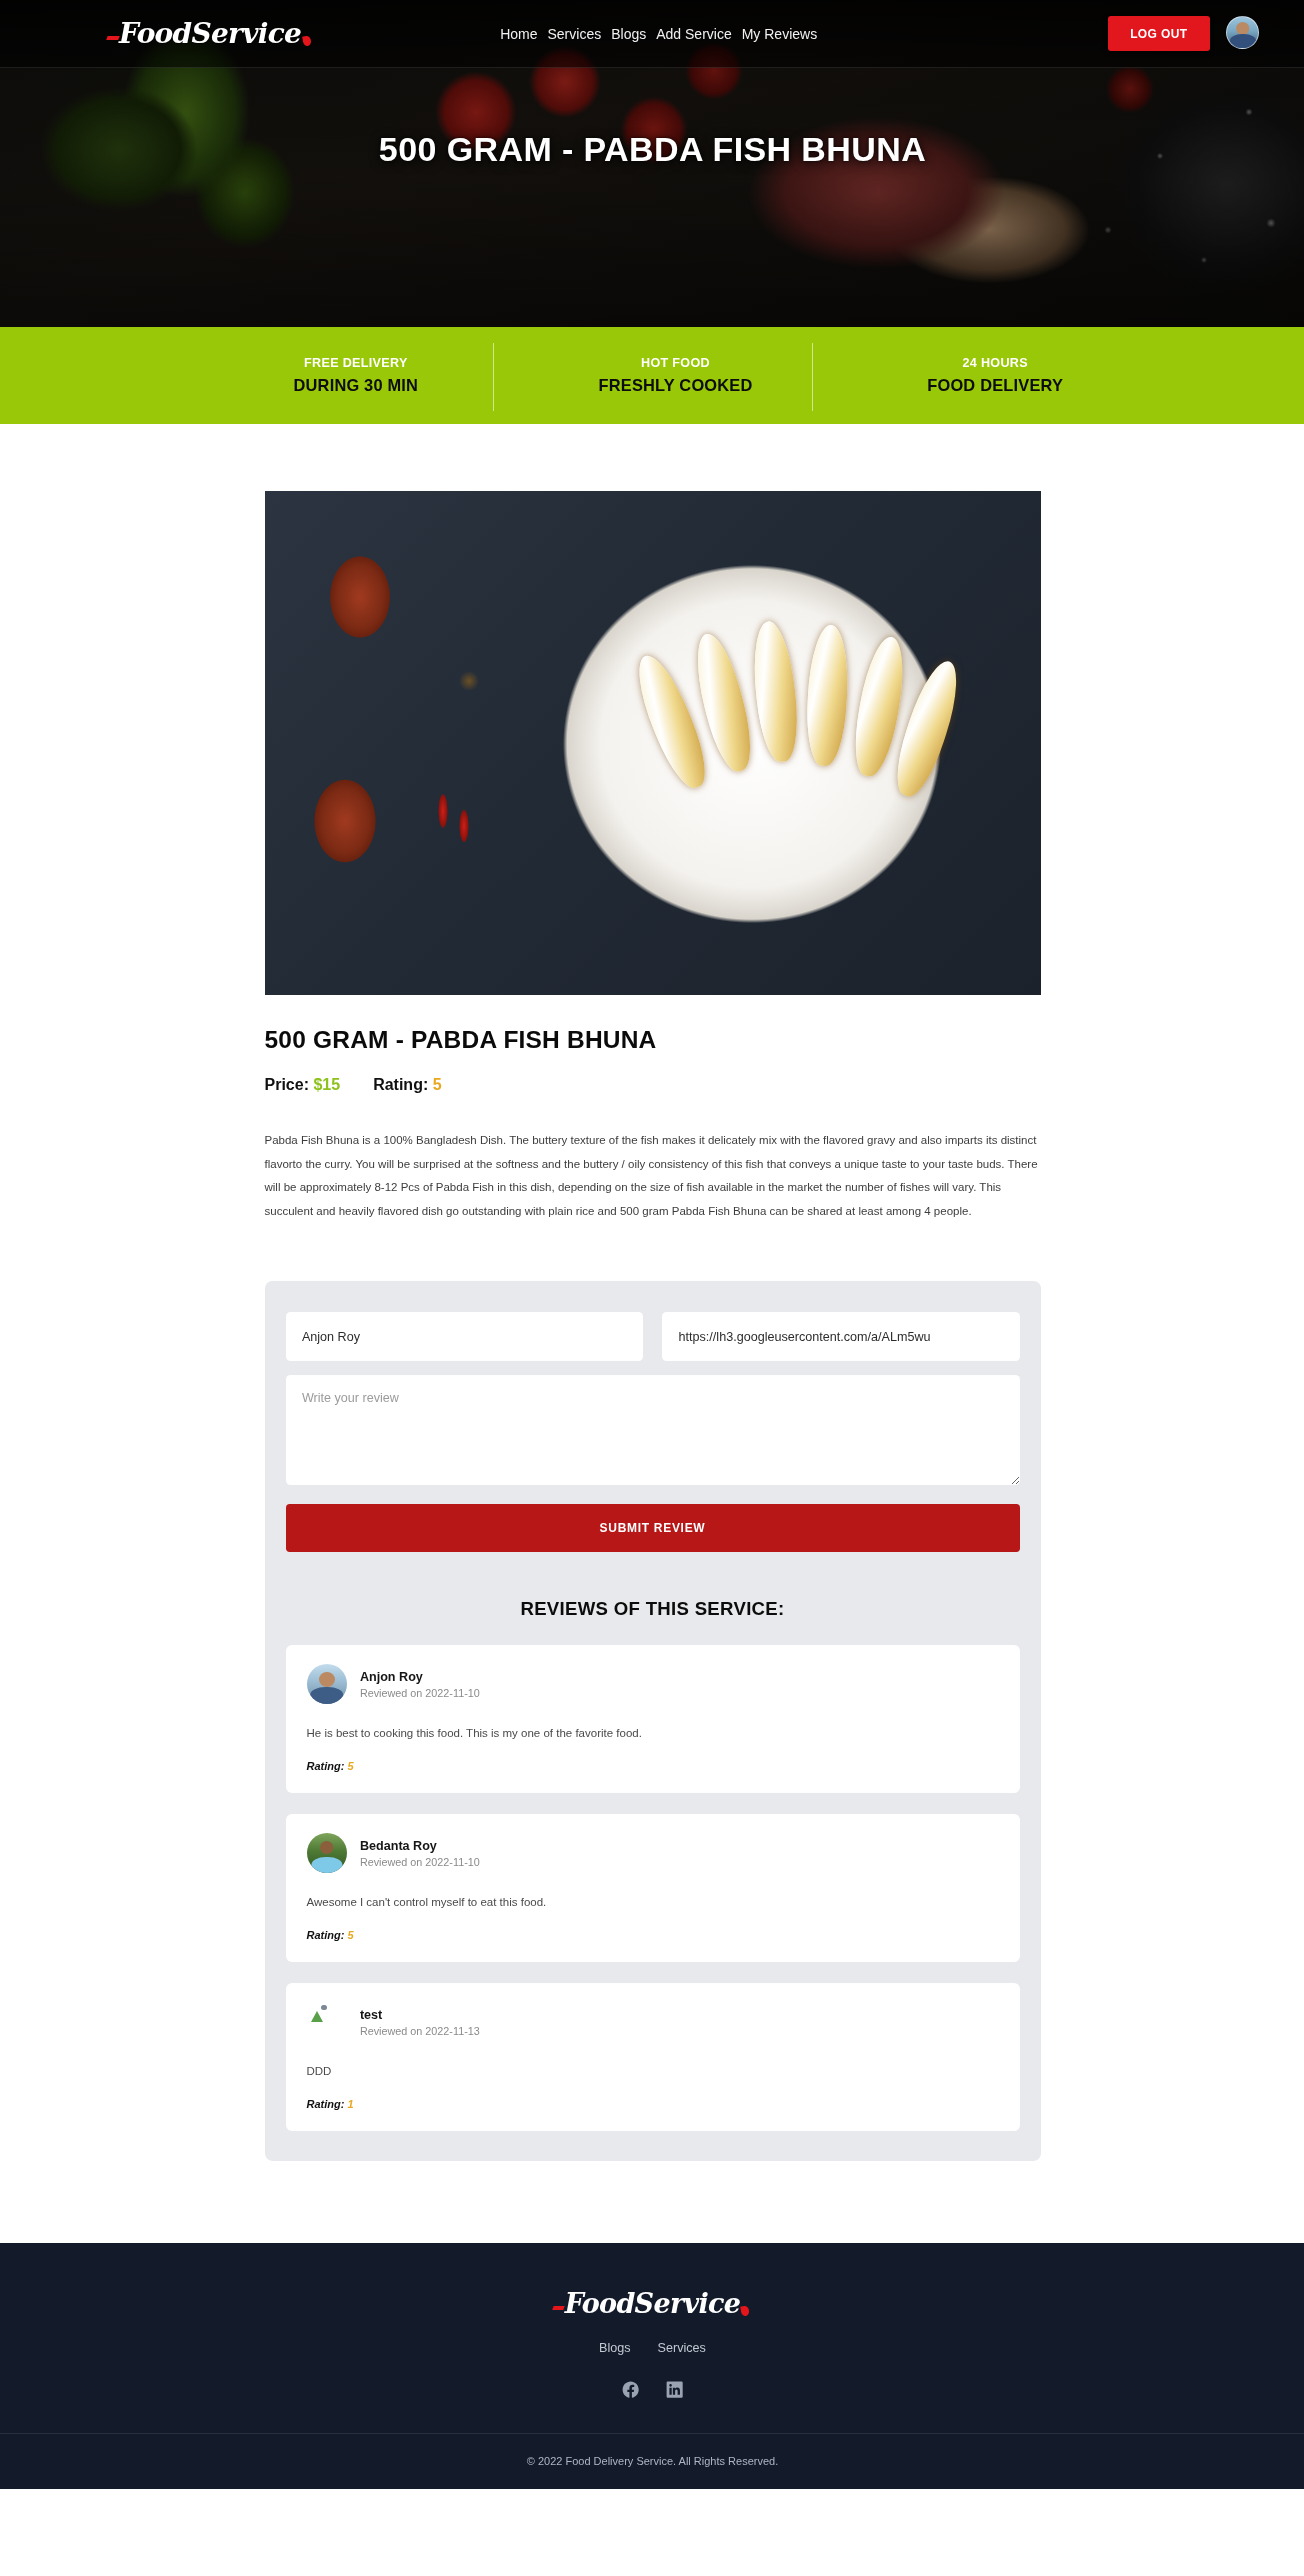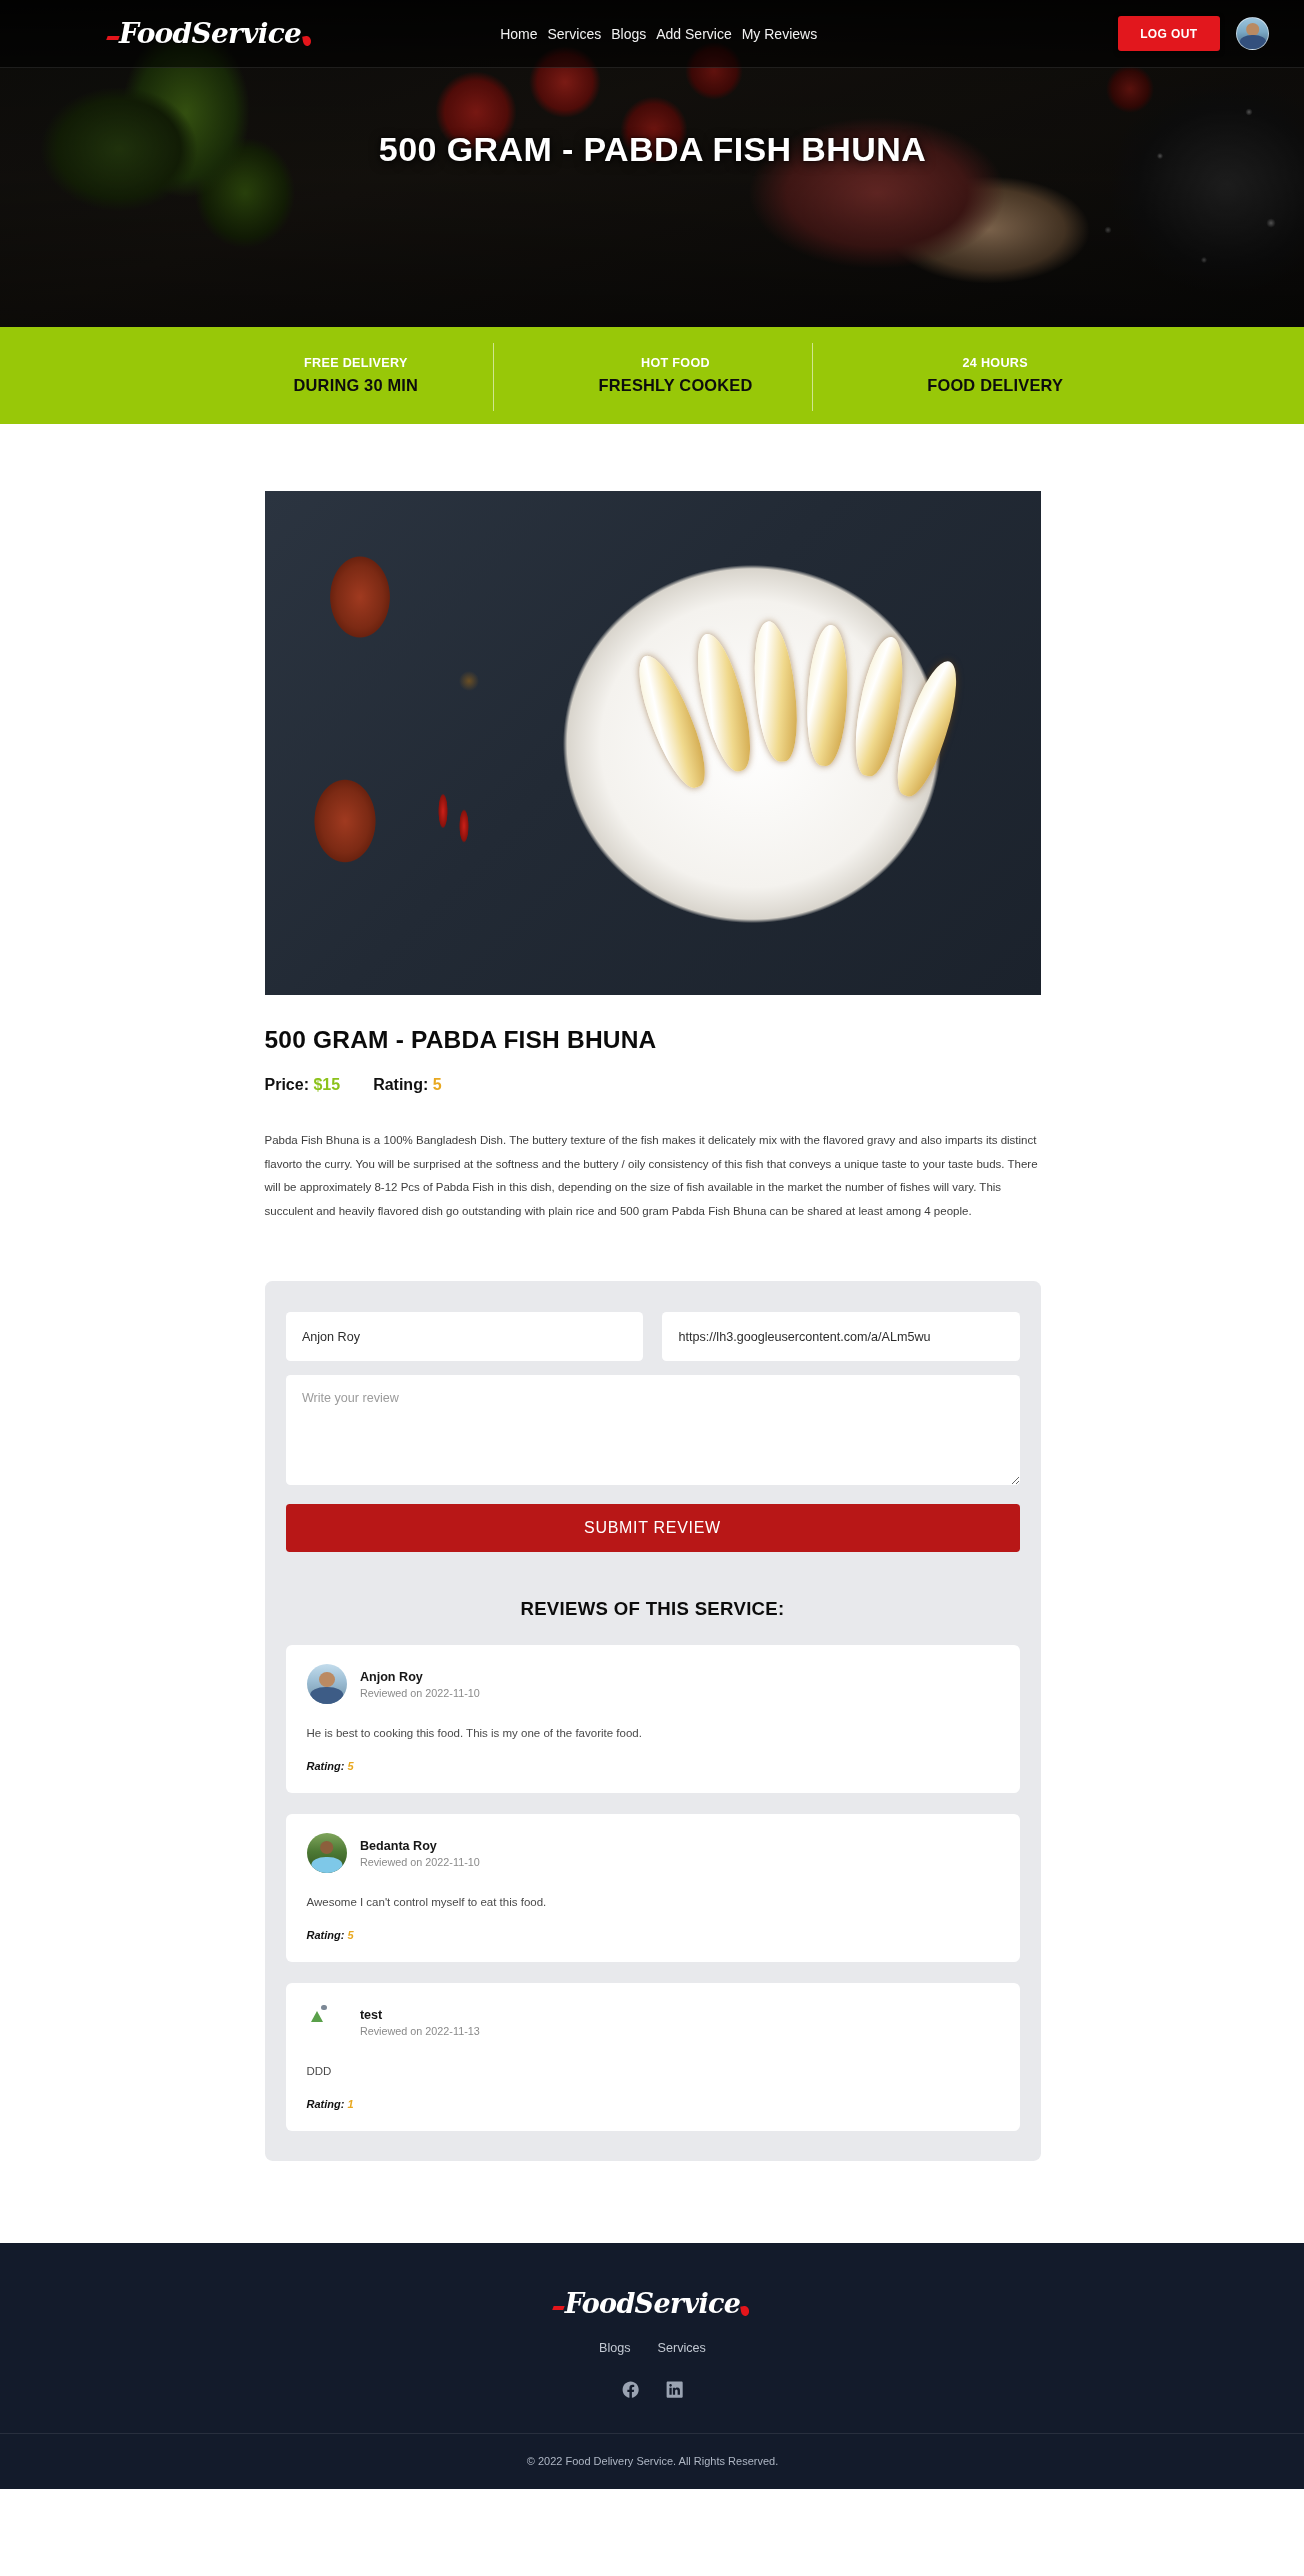--- a/index.html
+++ b/index.html
@@ -100,23 +100,22 @@
   .nav-links a {
     color: #f2f2f2;
     text-decoration: none;
     font-size: 14px;
     font-weight: 500;
     white-space: nowrap;
   }
   .nav-right {
     margin-left: auto;
     display: flex;
-    align-items: center;
     gap: 16.4px;
-    padding-right: 36px;
+    padding-right: 46px;
   }
   .logout-btn {
     background: #e2171d;
     color: #ffffff;
     border: none;
     font-size: 12px;
     font-weight: bold;
     letter-spacing: 0.4px;
     padding: 10.4px 22px;
     border-radius: 3px;
@@ -322,22 +321,22 @@
   }
   .review-textarea::placeholder { color: #9b9b9b; }
   .submit-btn {
     margin-top: 16.4px;
     width: 100%;
     height: 48px;
     background: #b81717;
     color: #ffffff;
     border: none;
     border-radius: 3.7px;
-    font-size: 16px;
-    font-weight: normal;
+    font-size: 12px;
+    font-weight: bold;
     letter-spacing: 0.7px;
     cursor: pointer;
     font-family: "Liberation Sans", sans-serif;
   }
 
   .reviews-heading {
     text-align: center;
     font-size: 18.6px;
     font-weight: bold;
     color: #0c0c0c;

